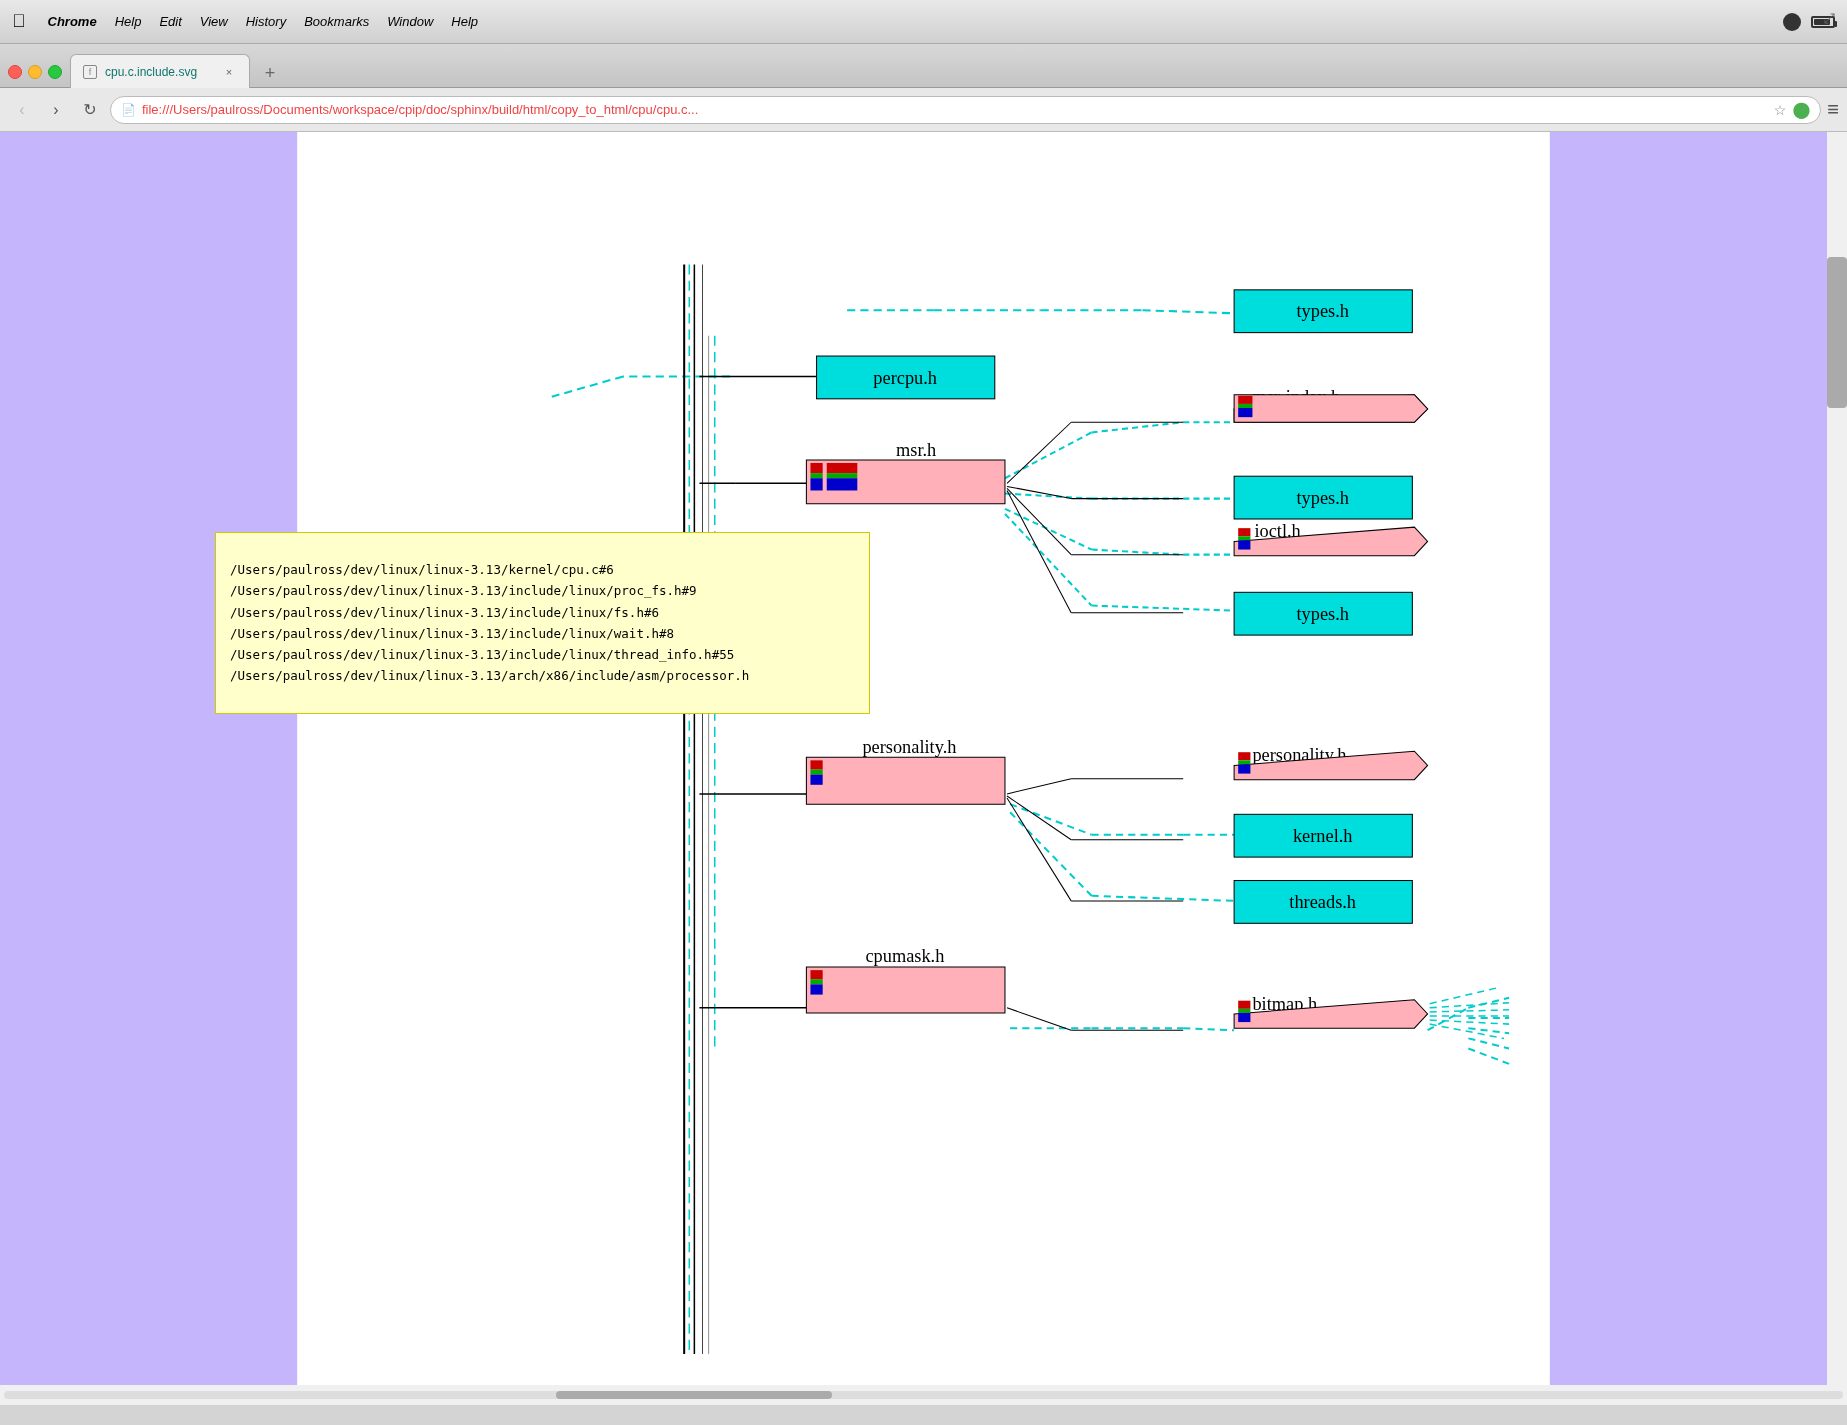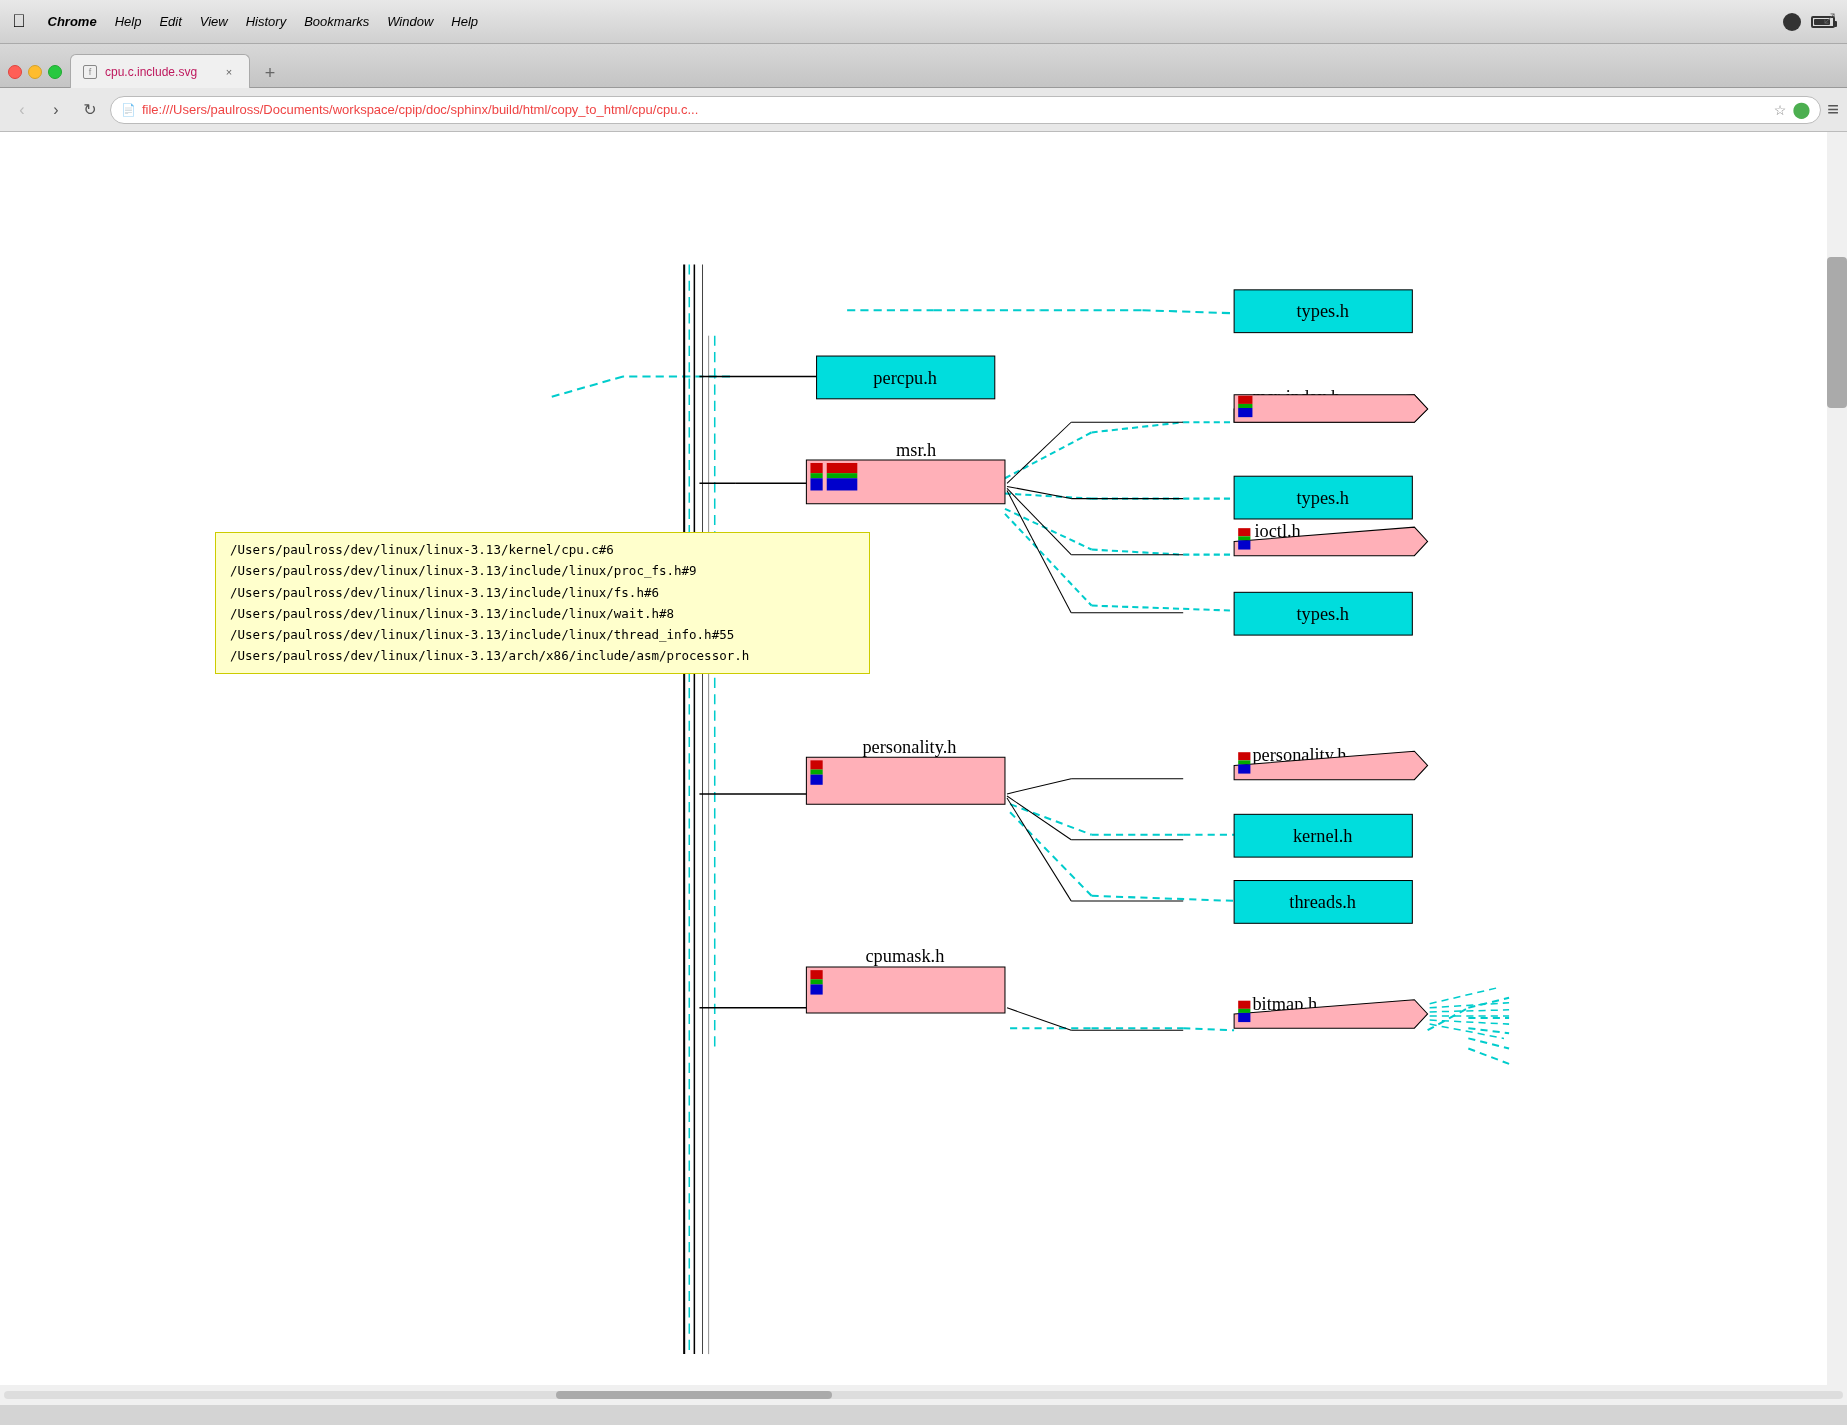--- a/index.html
+++ b/index.html
@@ -68,21 +68,21 @@
       top: 1px;
     }
     .tab-favicon {
       width: 14px; height: 14px;
       background: #888;
       border-radius: 2px;
       flex-shrink: 0;
     }
     .tab-title {
       font-size: 12px;
-      color: #be185d;
+      color: #0f766e;
       flex: 1;
       white-space: nowrap;
       overflow: hidden;
       text-overflow: ellipsis;
     }
     .tab-close {
       width: 16px; height: 16px;
       border-radius: 50%;
       display: flex; align-items: center; justify-content: center;
       font-size: 11px;
@@ -154,21 +154,21 @@
     .address-green { color: #4CAF50; font-size: 16px; }
     .toolbar-menu {
       font-size: 20px; color: #555;
       cursor: pointer;
     }
 
     
     .content {
       width: 100%;
       height: calc(1425px - 44px - 44px - 44px - 20px);
-      background: #ffffff;
+      background: #c4b5fd;
       position: relative;
       overflow: hidden;
     }
 
     
     .diagram {
       position: absolute;
       top: 0; left: 0;
       width: 100%;
       height: 100%;
@@ -218,21 +218,21 @@
       height: 12%;
       background: #aaa;
       border-radius: 4px;
     }
 
     
     .tooltip-box {
       position: absolute;
       background: #FFFFCC;
       border: 1px solid #cccc00;
-      padding: 6px 14px;
+      padding: 26px 14px;
       font-family: monospace;
       font-size: 12.5px;
       line-height: 1.7;
       z-index: 100;
     }
     .tooltip-box div {
       white-space: nowrap;
     }
 
   </style>

